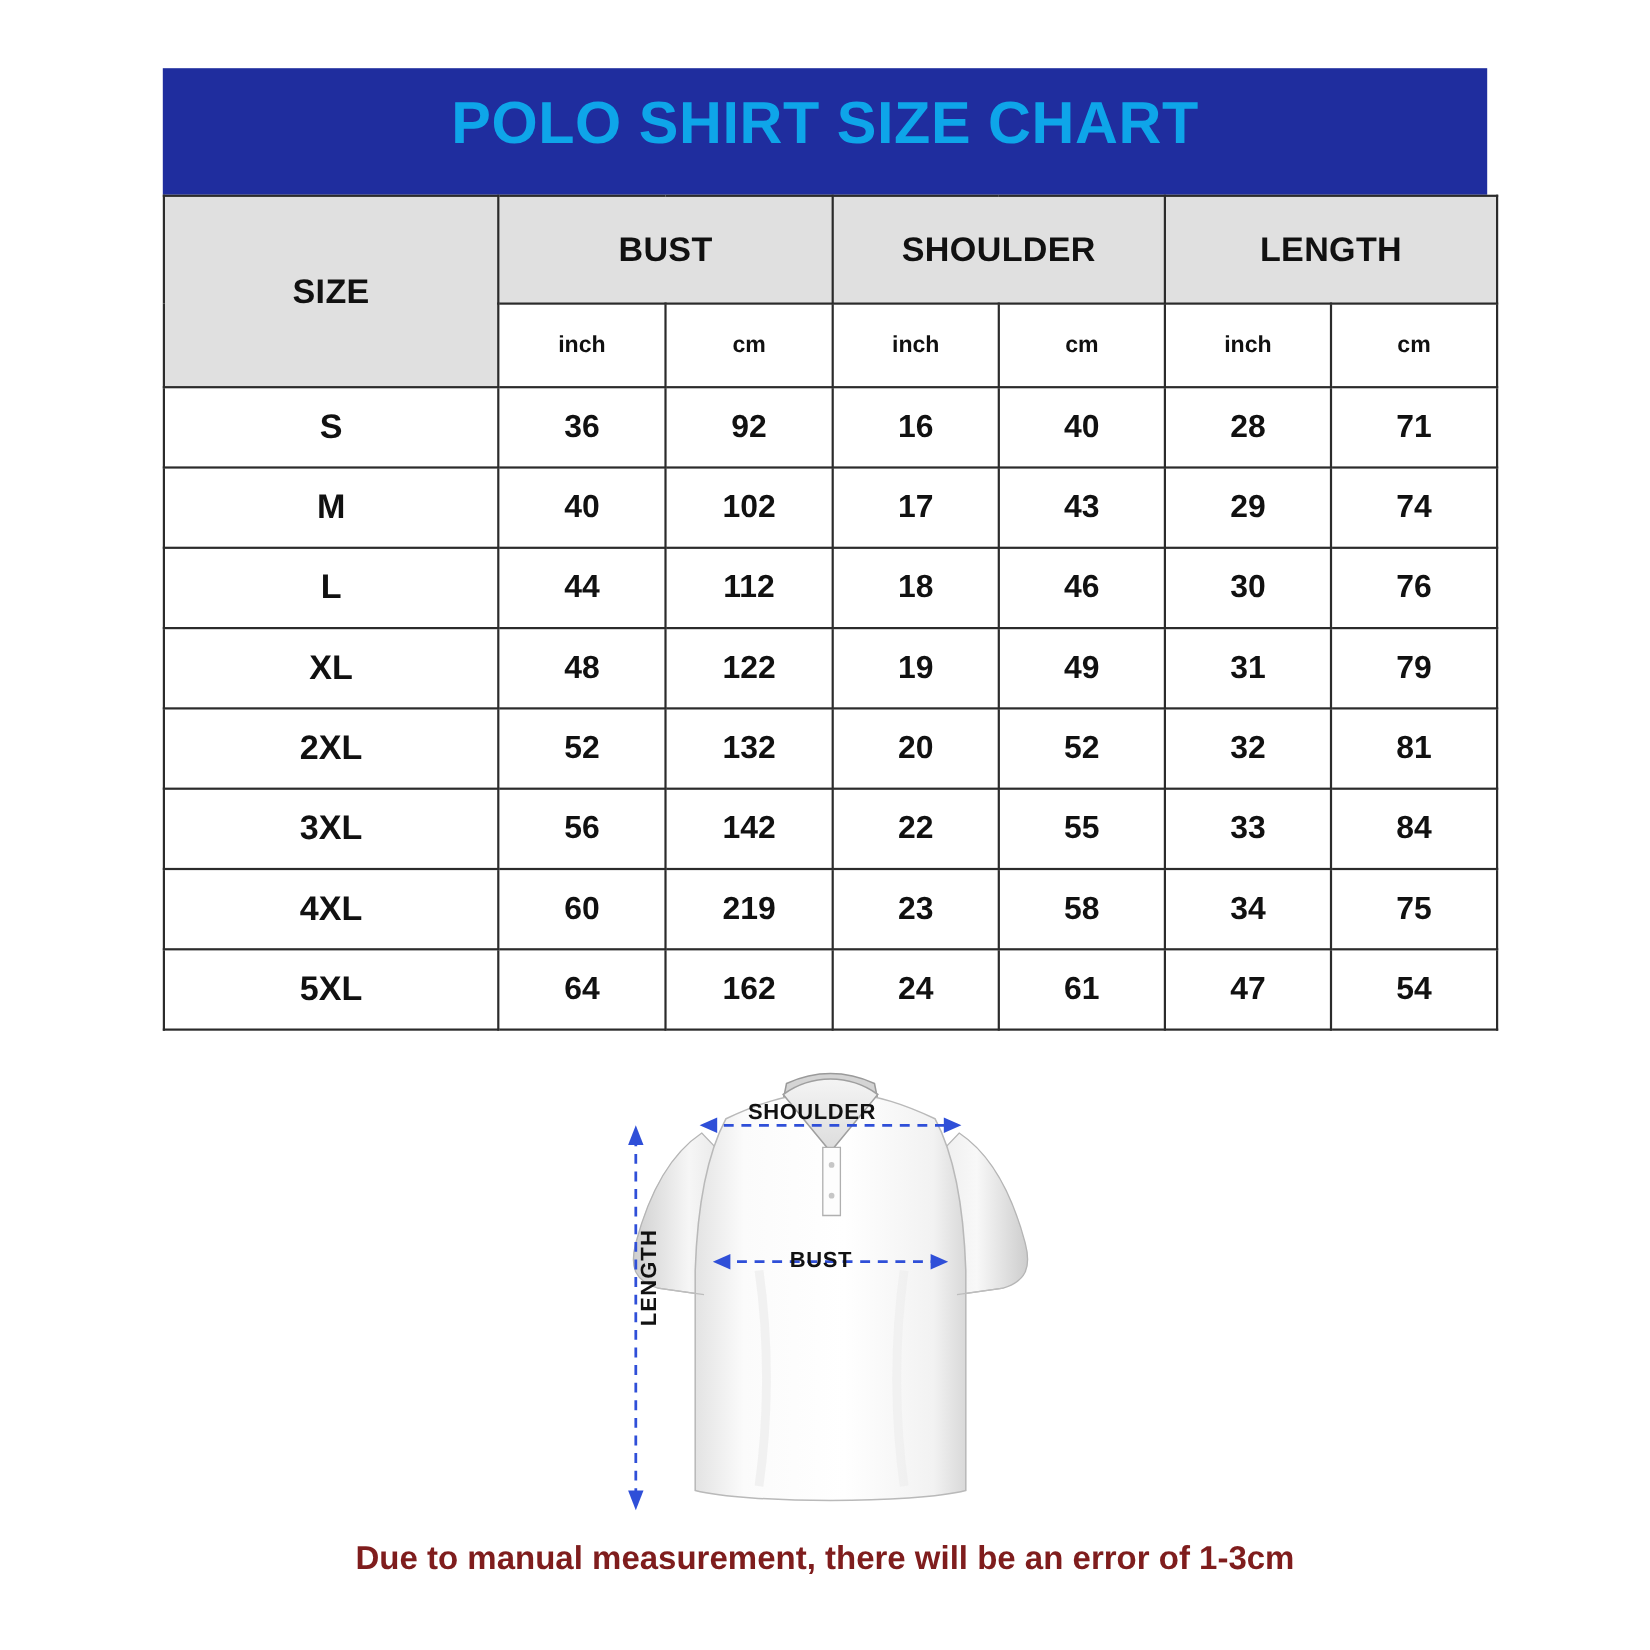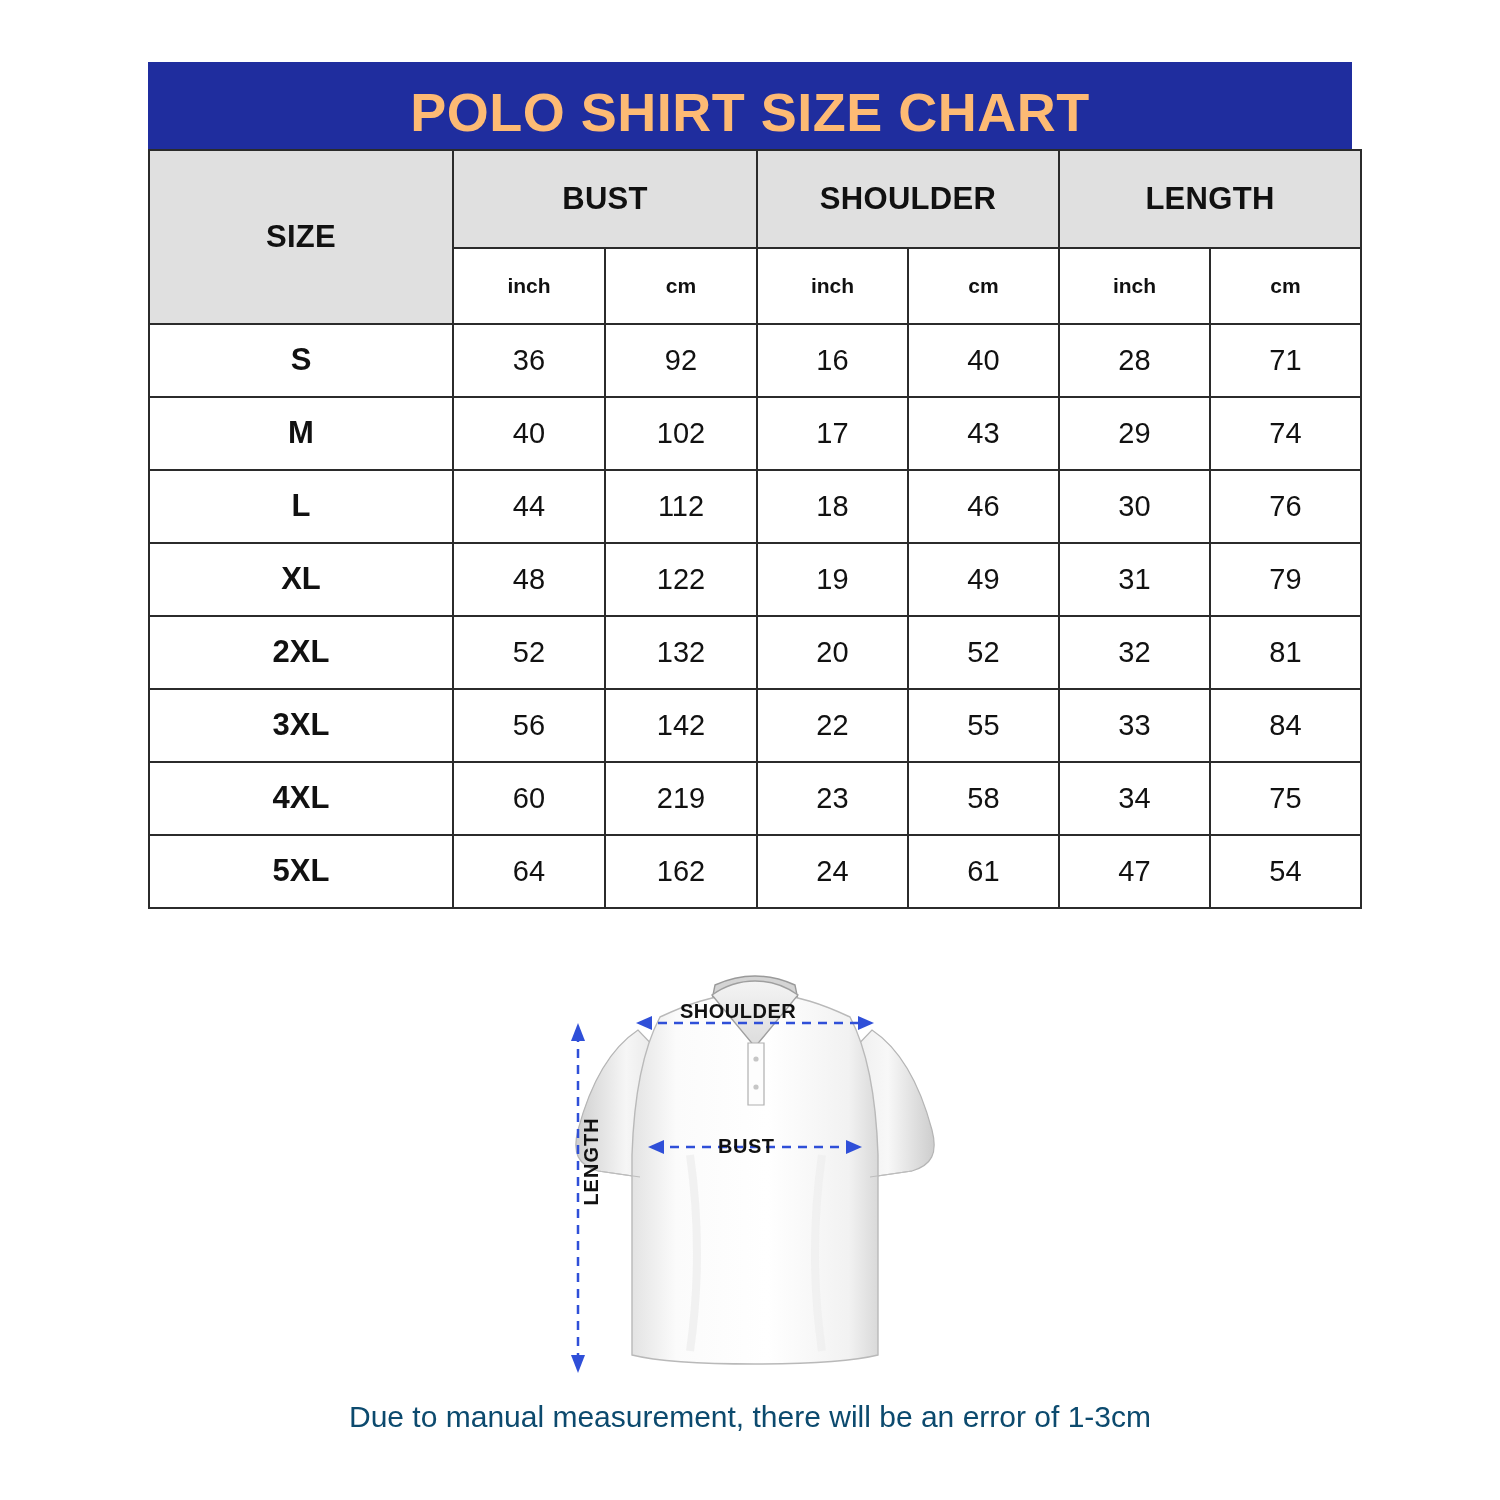--- a/index.html
+++ b/index.html
@@ -25,26 +25,26 @@
   
   .chart-wrap {
     position: absolute;
     left: 148px;
     top: 62px;
     width: 1204px;
   }
 
   .chart-title {
     background: #1f2d9e;
-    color: #fdba74;
+    color: #0ea5e9;
     text-align: center;
     font-size: 54px;
     font-weight: bold;
     letter-spacing: 0.5px;
-    padding: 22px 0 8px 0;
+    padding: 22px 0 36px 0;
     line-height: 1.05;
   }
 
   table.size-table {
     border-collapse: collapse;
     width: 100%;
     table-layout: fixed;
   }
   table.size-table td,
   table.size-table th {
@@ -66,21 +66,21 @@
   table.size-table .unit-cell {
     font-weight: bold;
     font-size: 21px;
     height: 74px;
   }
   table.size-table .size-cell {
     font-weight: bold;
     font-size: 31px;
   }
   table.size-table .val-cell {
-    font-weight: normal;
+    font-weight: bold;
     text-align: center;
   }
 
   .shirt-svg {
     position: absolute;
     left: 0;
     top: 0;
   }
 
   .label-shoulder {
@@ -114,23 +114,23 @@
     width: 120px;
     text-align: center;
   }
 
   .note {
     position: absolute;
     left: 0;
     top: 1400px;
     width: 1500px;
     text-align: center;
-    color: #0c4a6e;
+    color: #7f1d1d;
     font-size: 30px;
-    font-weight: normal;
+    font-weight: bold;
   }
 </style>
 </head>
 <body>
 
 <div class="page">
 
   <div class="chart-wrap">
 
     <div class="chart-title">POLO SHIRT SIZE CHART</div>

